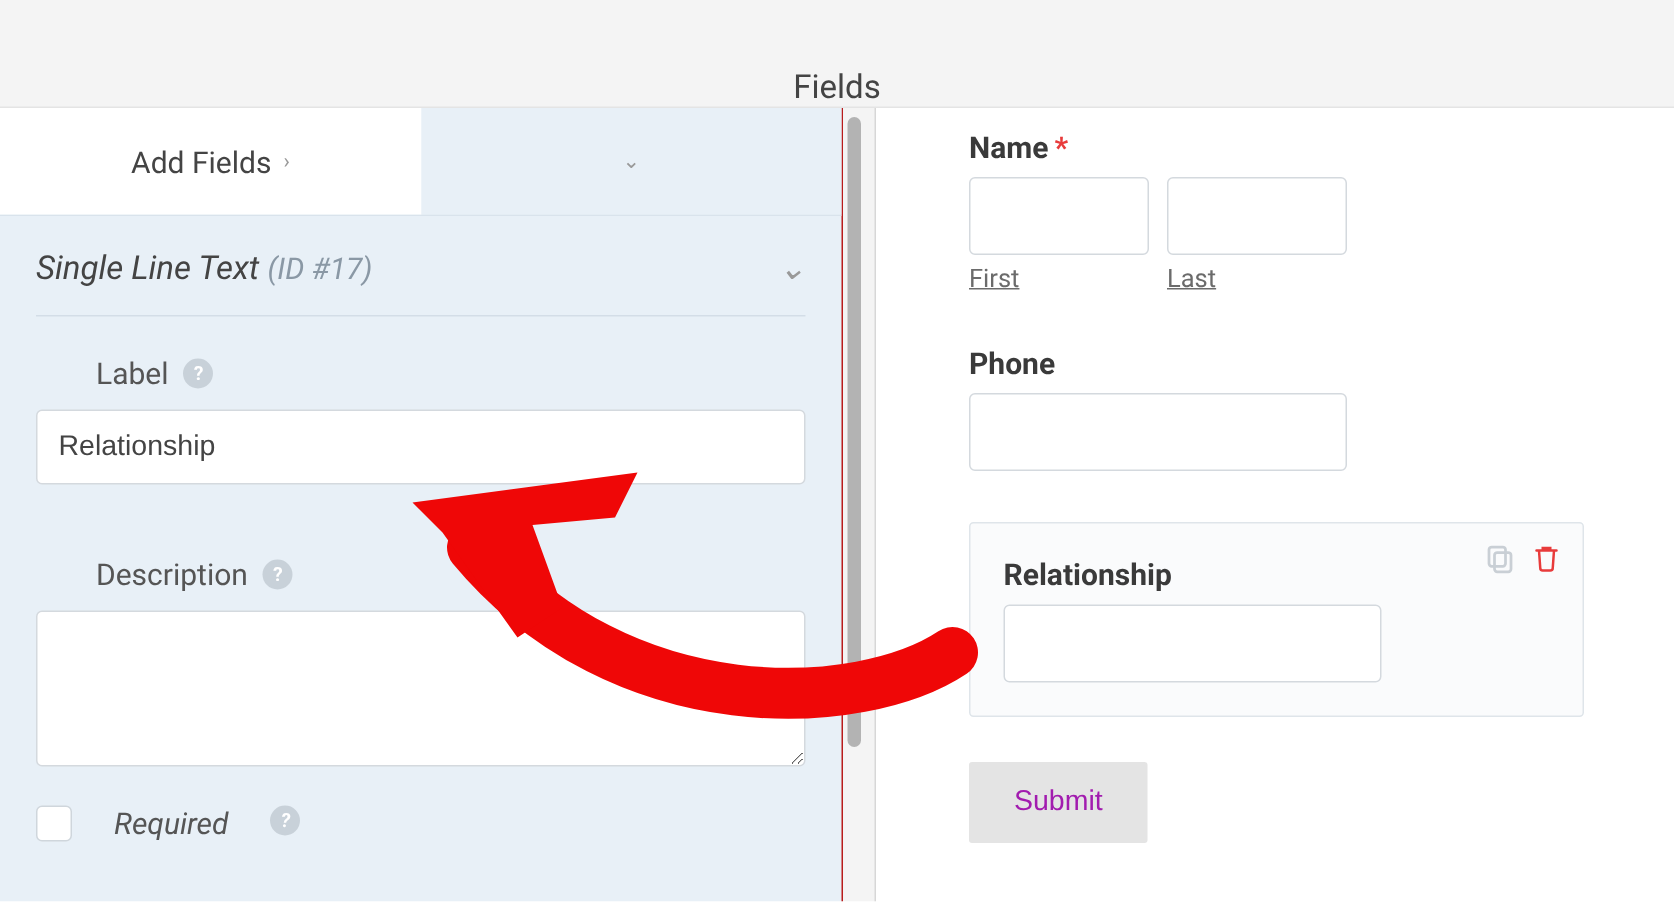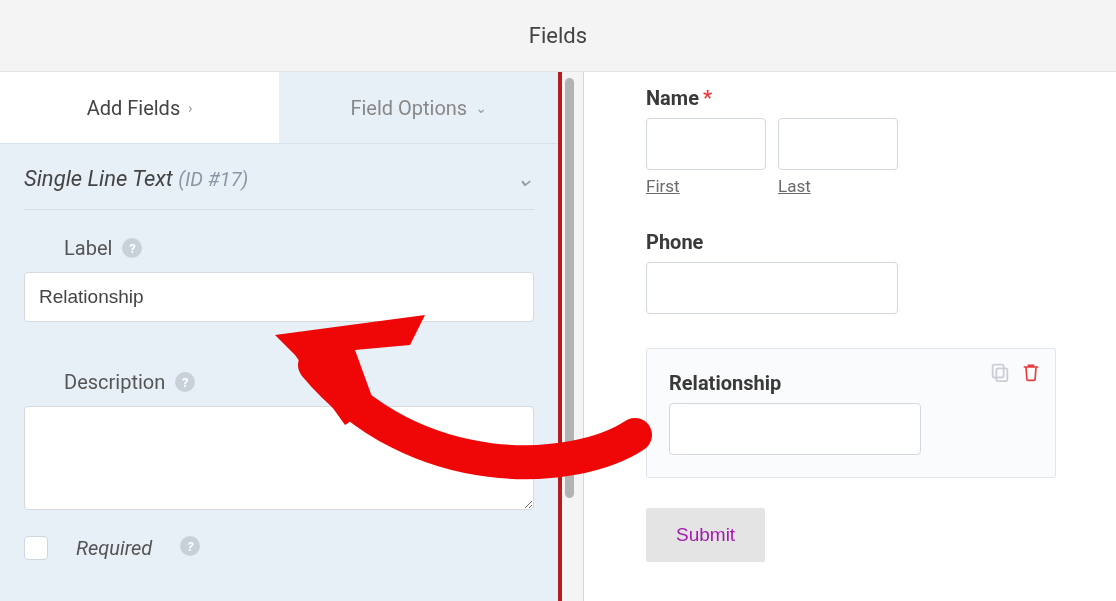--- a/index.html
+++ b/index.html
@@ -10,30 +10,30 @@
     height: 601px;
     overflow: hidden;
     color: #444;
     position: relative;
   }
   .top-bar {
     height: 72px;
     background: #f4f4f4;
     border-bottom: 1px solid #e4e4e4;
     display: flex;
-    align-items: center;
+    align-items: flex-end;
     justify-content: center;
     font-size: 22px;
     color: #444;
   }
   .layout { display: flex; height: calc(601px - 72px); }
   .left-col {
     width: 568px;
     background: #e8f0f7;
-    border-right: 4px solid #b91c1c;
+    border-right: 1px solid #b91c1c;
     display: flex;
     flex-direction: column;
   }
   .vgutter {
     width: 22px;
     background: #f4f4f4;
     border-right: 1px solid #d7d7d7;
     position: relative;
   }
   .vgutter .scroll-thumb {
@@ -168,21 +168,20 @@
 
 <div class="layout">
 
   <div class="left-col">
     <div class="tabs">
       <div class="tab active">
         <span>Add Fields</span>
         <span class="chev">›</span>
       </div>
       <div class="tab inactive">
-        <span>Field Options</span>
         <span class="chev">⌄</span>
       </div>
     </div>
 
     <div class="field-header">
       <div>
         <span>Single Line Text</span>
         <span class="fid">(ID #17)</span>
       </div>
       <span class="chev" style="font-size:22px;">⌄</span>

